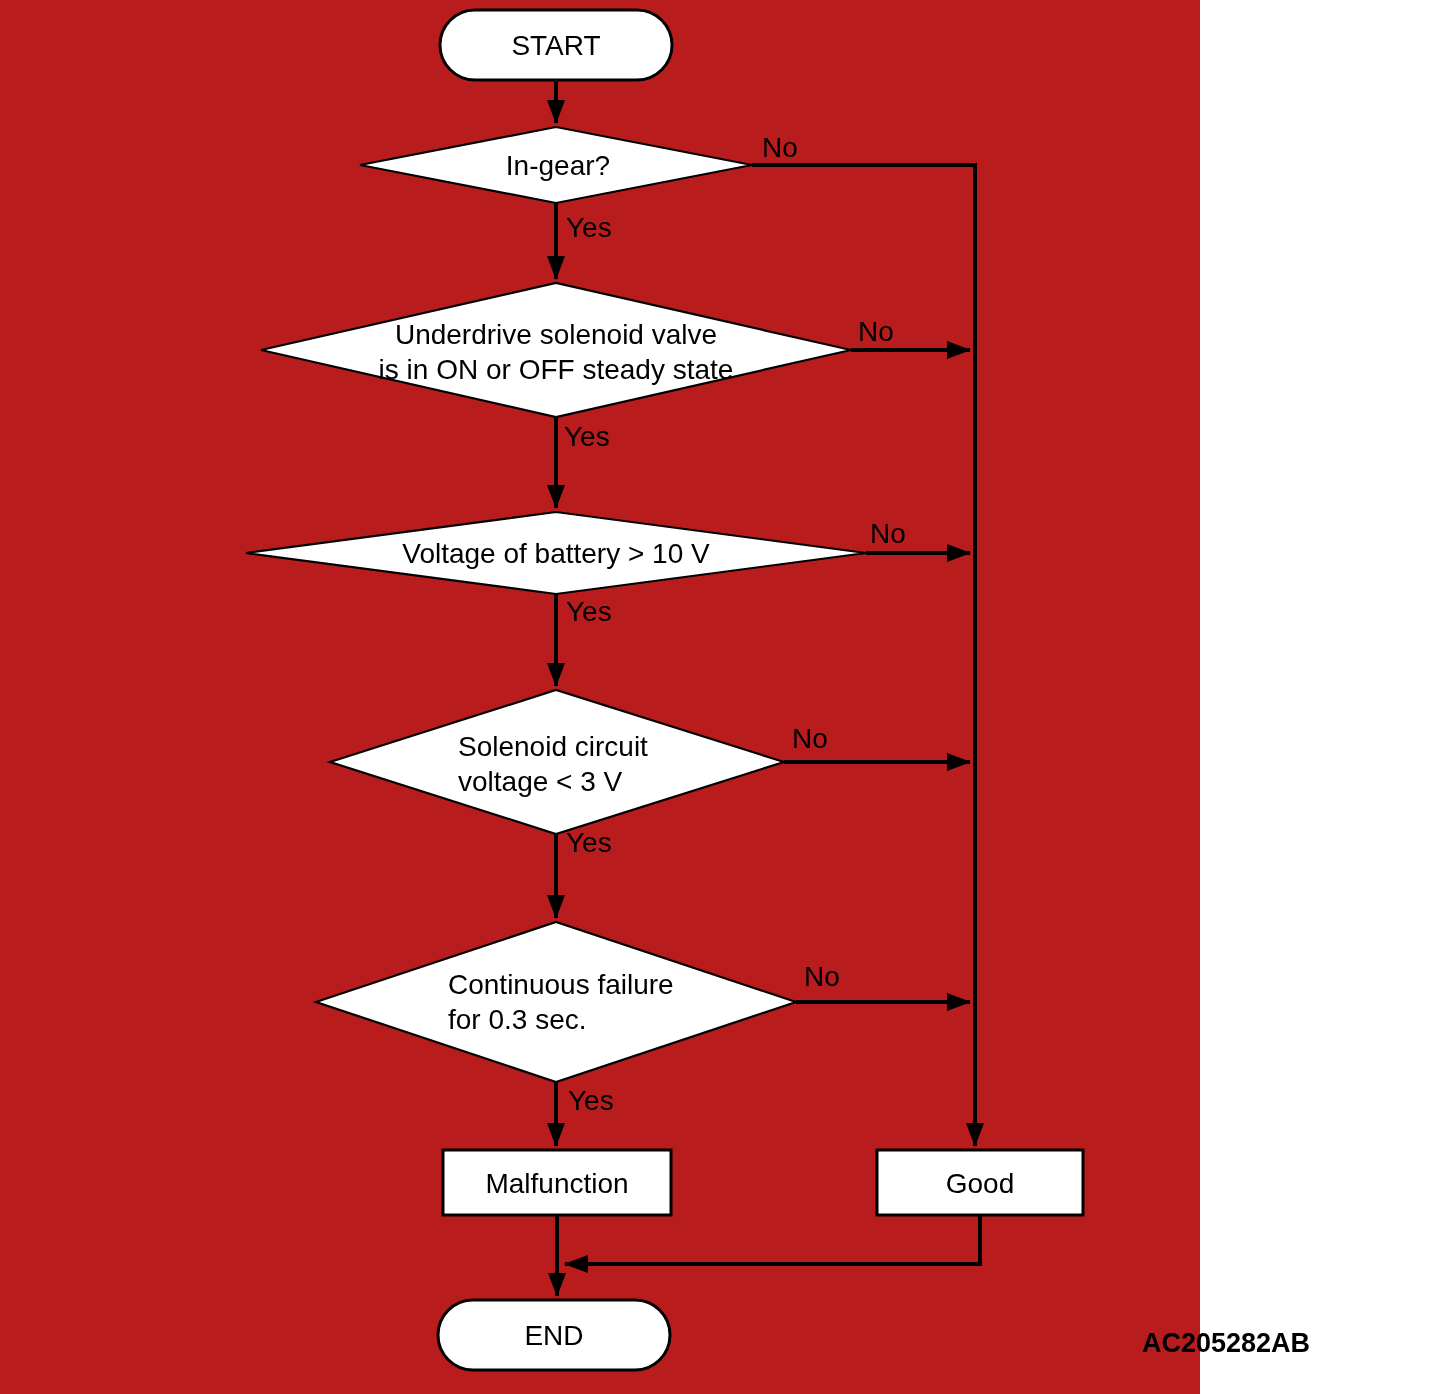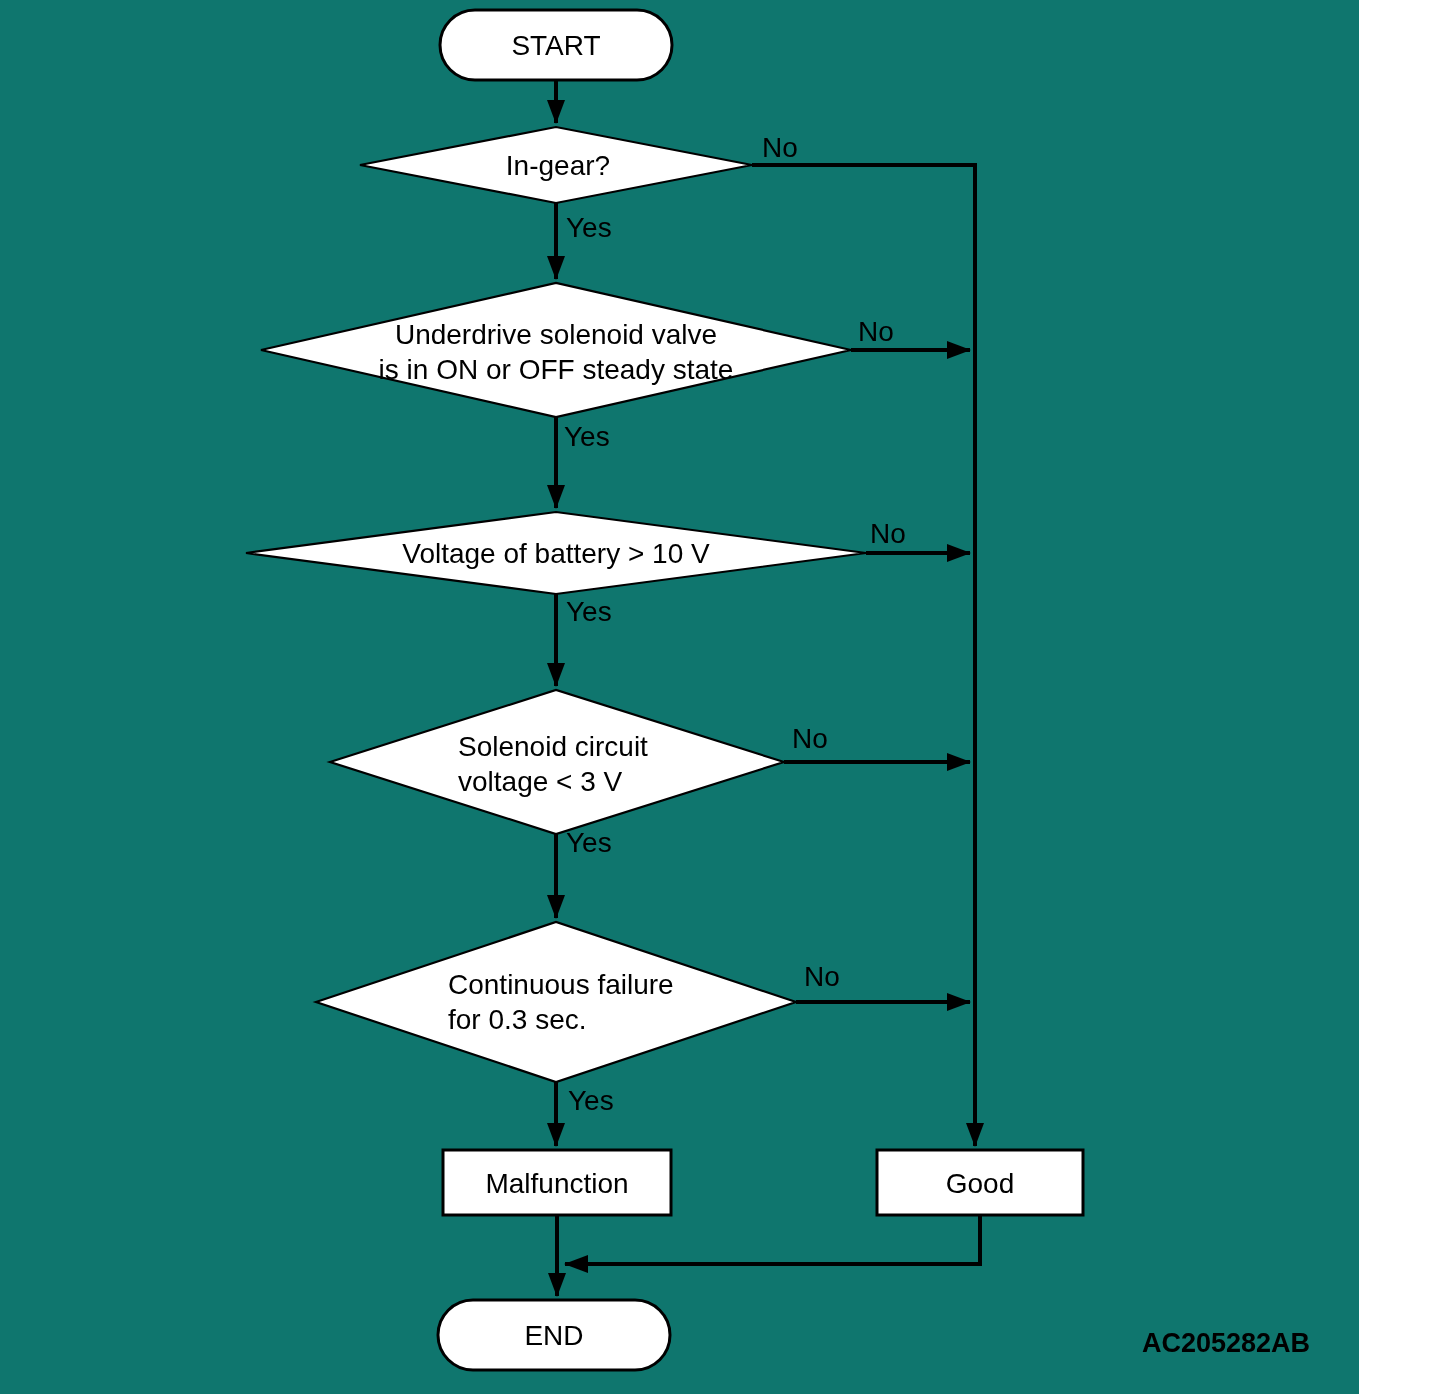--- a/index.html
+++ b/index.html
@@ -2,23 +2,23 @@
 <html><head>
 <meta charset="utf-8">
 <style>
   html, body {
     margin: 0;
     padding: 0;
     background: #ffffff;
   }
   .canvas {
     position: relative;
-    width: 1359px;
+    width: 1200px;
     height: 1394px;
-    background: #0f766e;
+    background: #b91c1c;
     font-family: "Liberation Sans", sans-serif;
   }
   svg { display: block; }
   text {
     font-family: "Liberation Sans", sans-serif;
     font-size: 28px;
     fill: #000000;
   }
   text.code {
     font-weight: bold;

